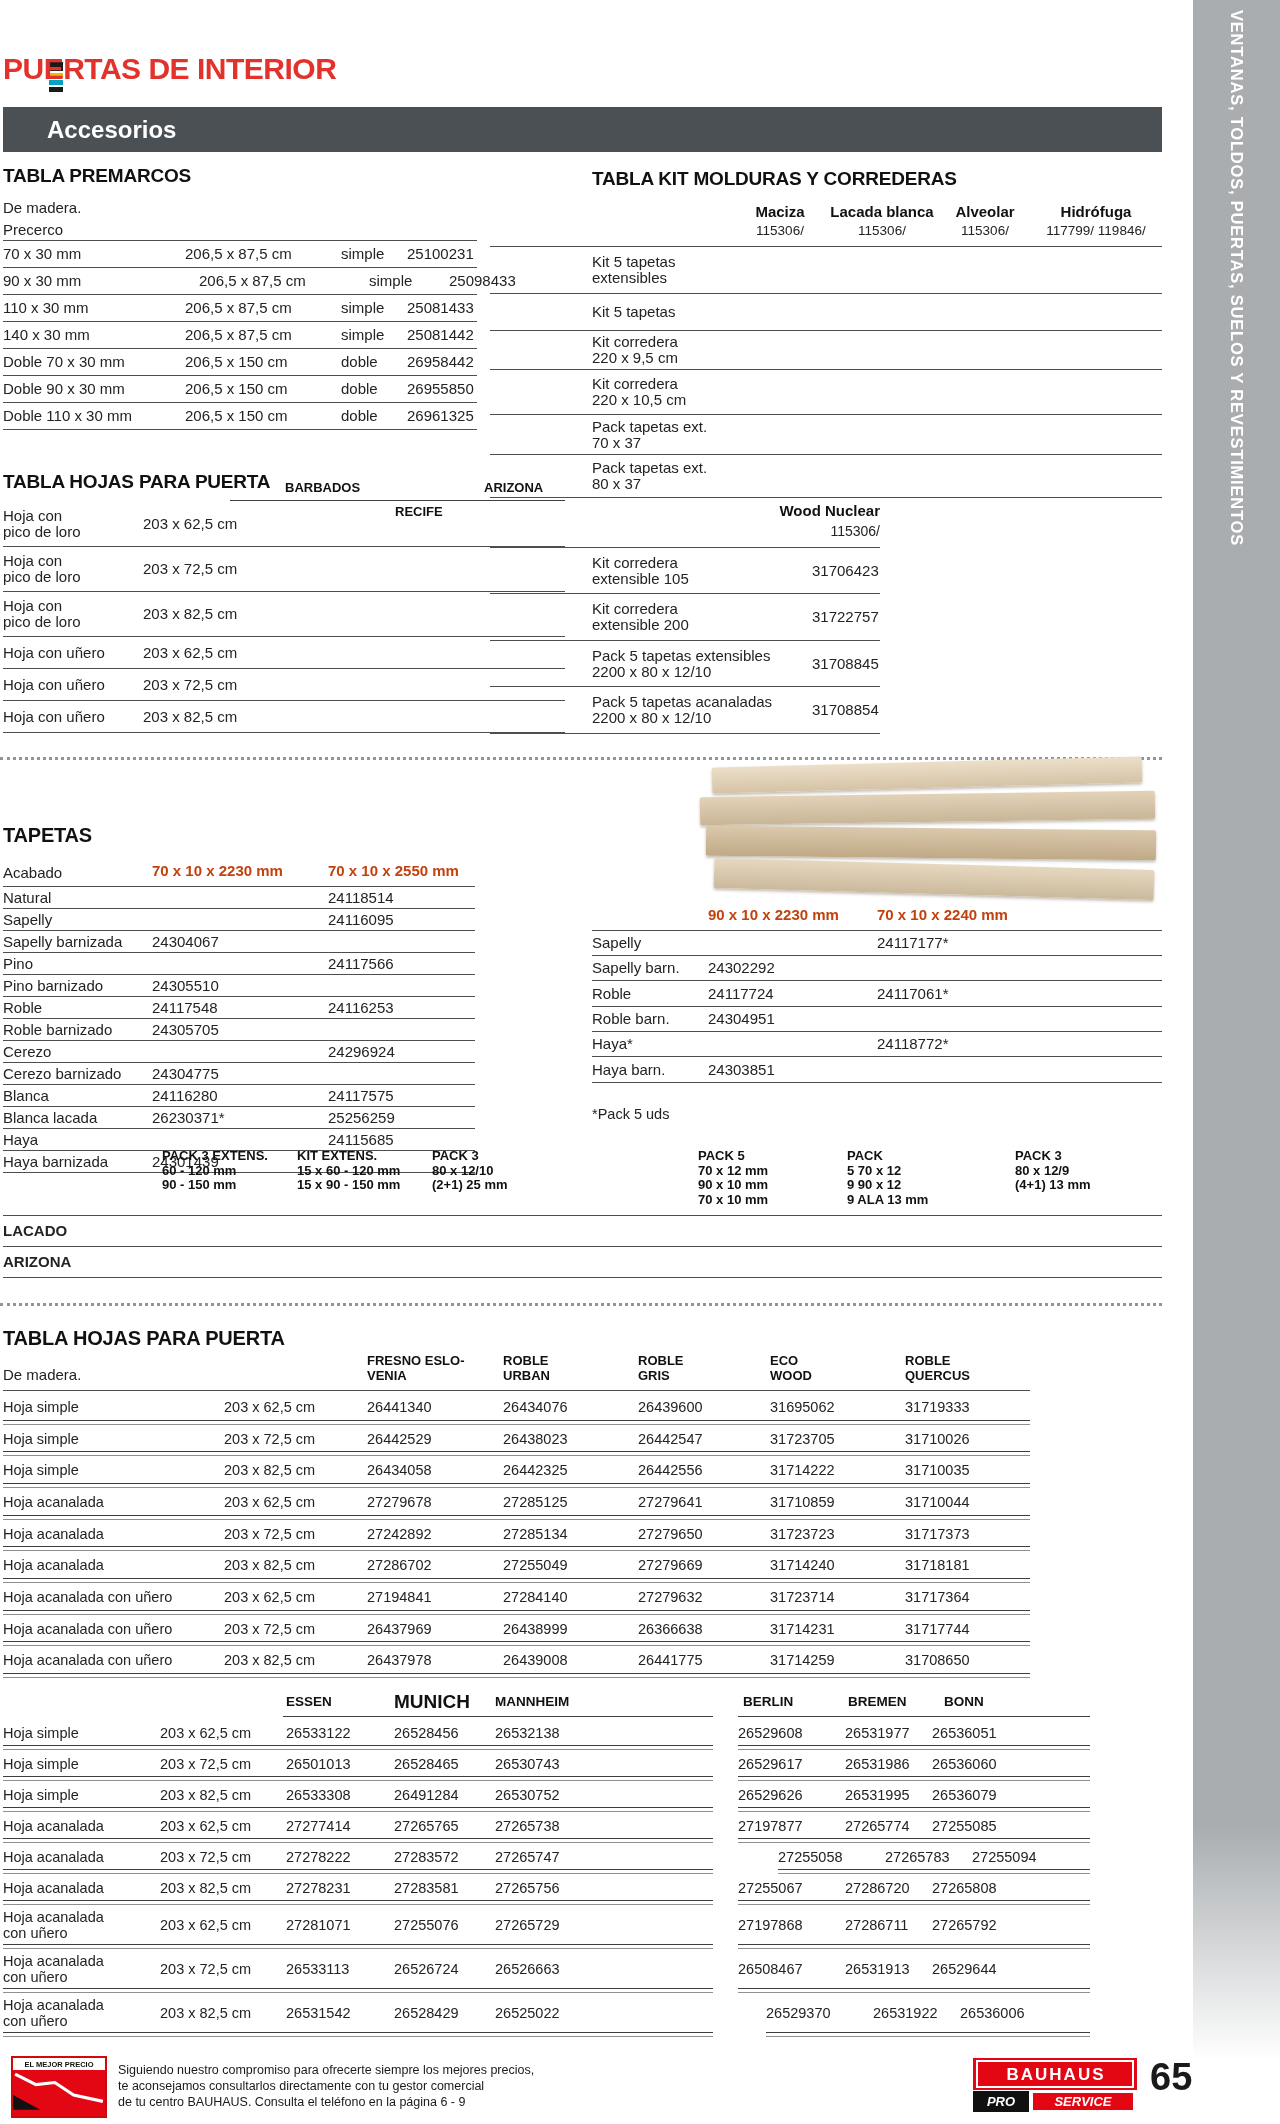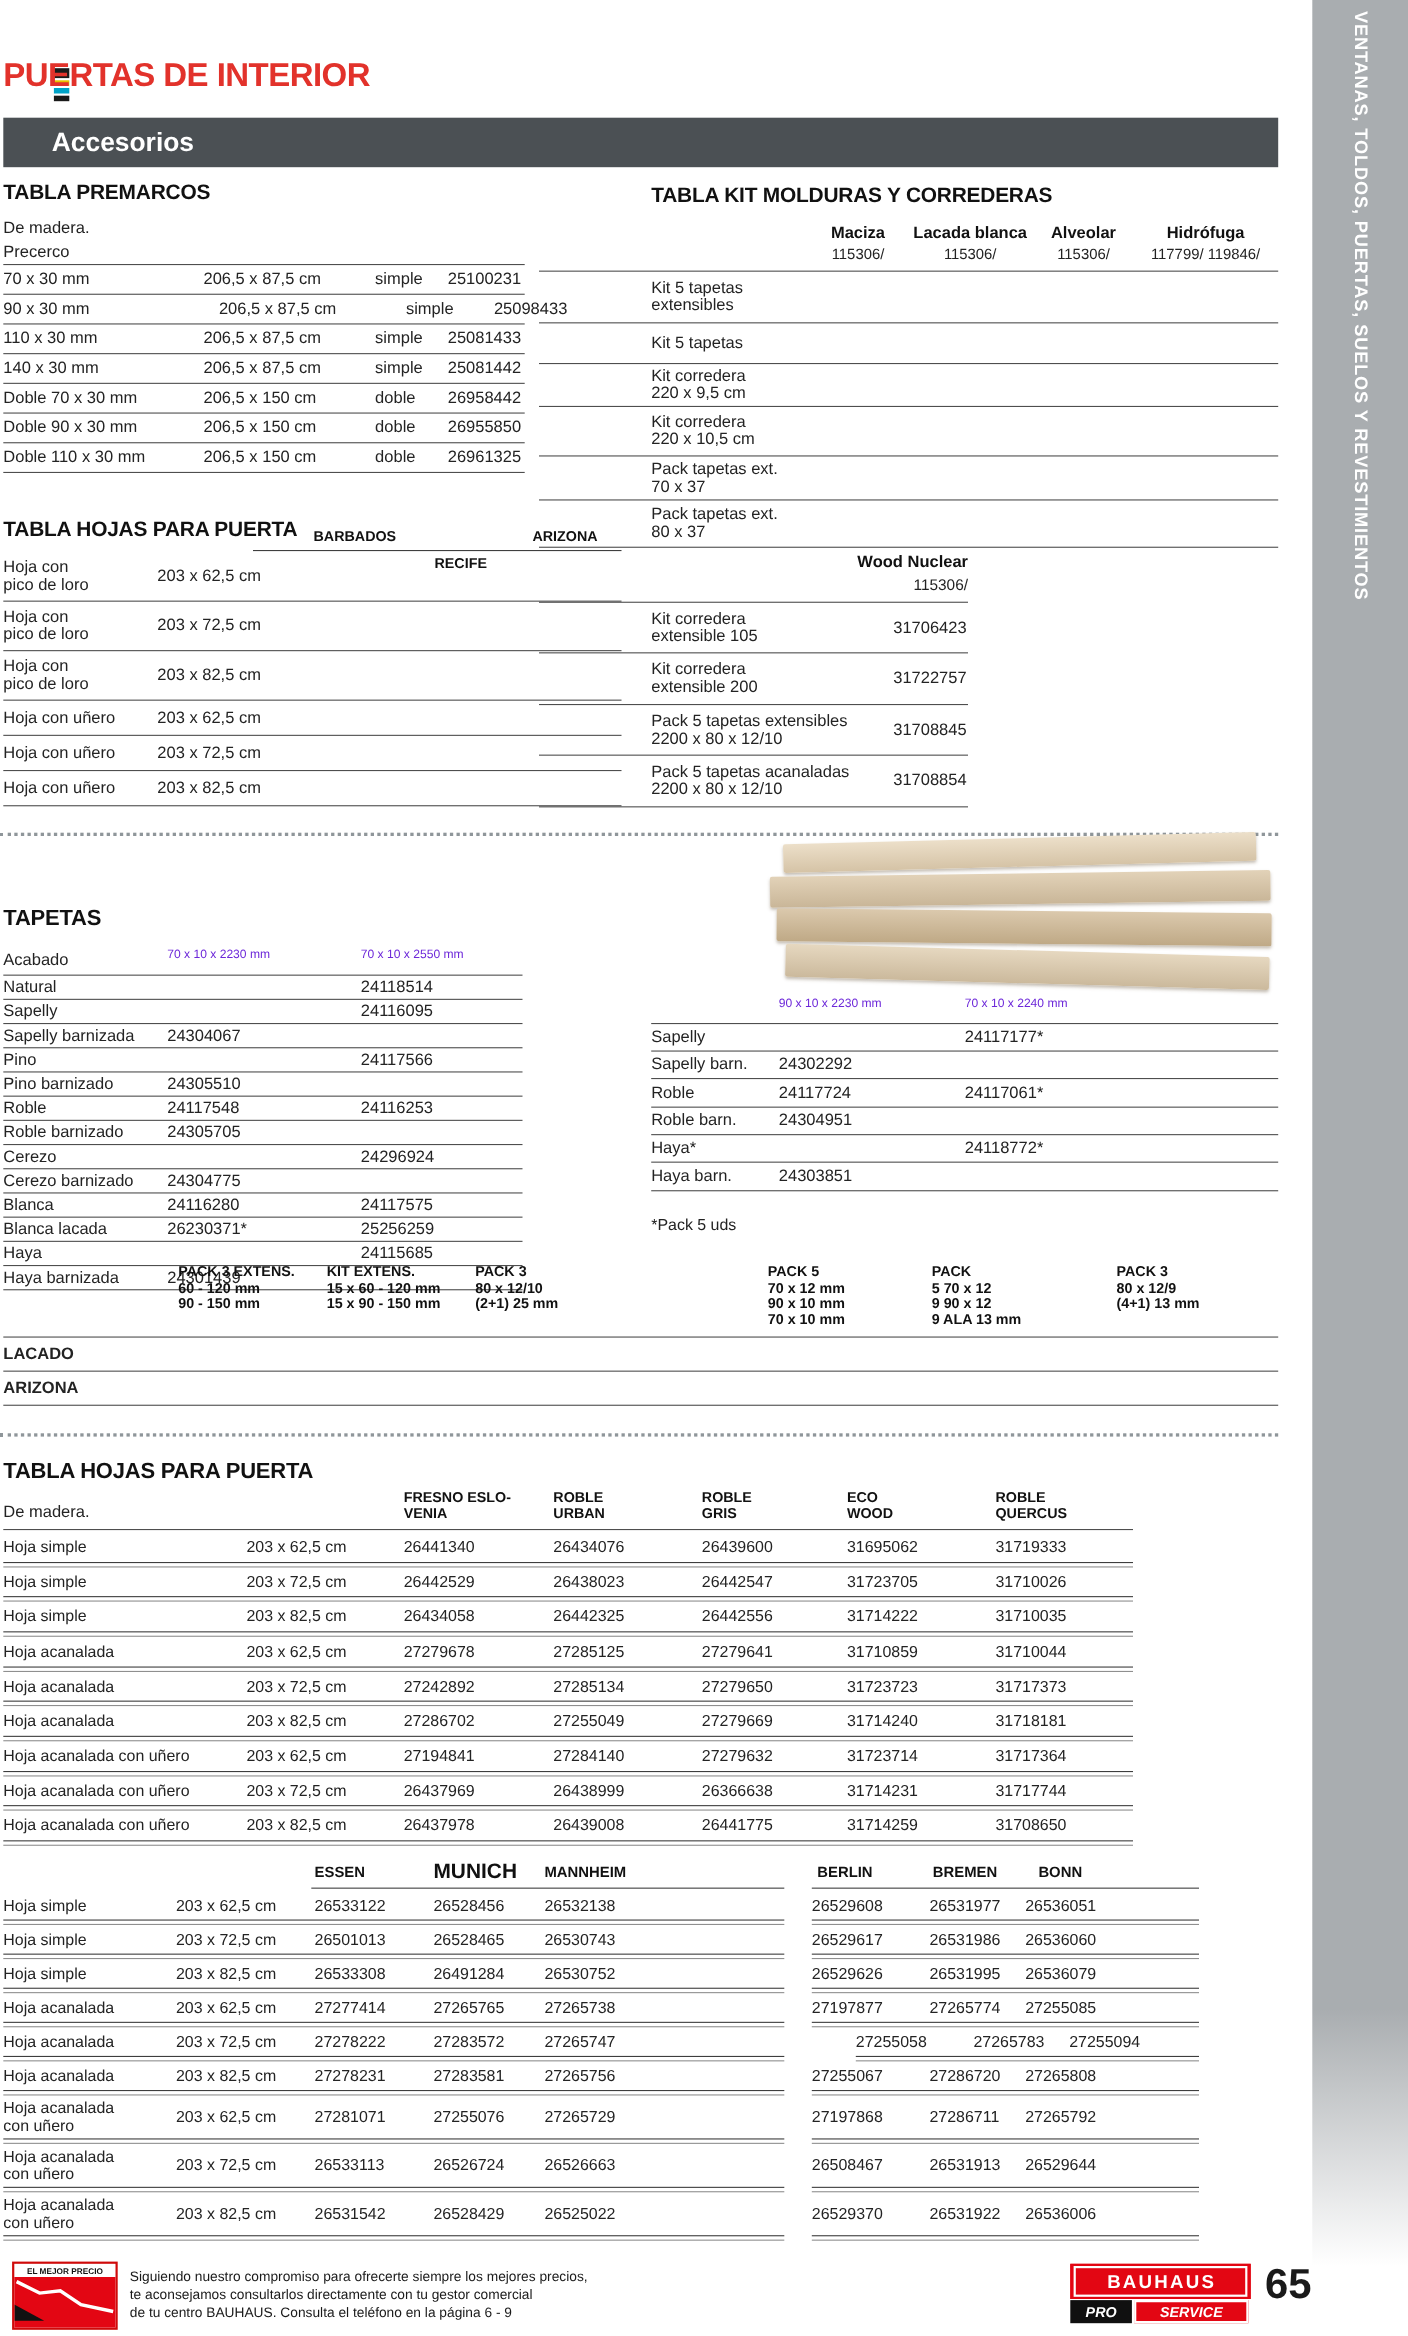--- a/index.html
+++ b/index.html
@@ -6,21 +6,21 @@
   .page{position:relative;width:1280px;height:2124px;background:#ffffff;overflow:hidden;
         font-family:"Liberation Sans",sans-serif;color:#232323;}
   .abs{position:absolute;}
 
   
   .h-red{font-size:30px;font-weight:800;letter-spacing:-0.5px;color:#e2322b;}
   .h-sec{font-size:19px;font-weight:800;color:#111;letter-spacing:-0.2px;}
   .h-sec2{font-size:20px;font-weight:800;color:#111;letter-spacing:-0.2px;}
   .sub{font-size:15px;color:#232323;}
   .colhead{font-size:13px;font-weight:800;color:#111;line-height:14.5px;white-space:pre-line;}
-  .colhead15{font-size:11px;font-weight:400;color:#6d28d9;}
+  .colhead15{font-size:15px;font-weight:700;color:#c2410c;}
 
   
   .secbar{left:3px;top:107px;width:1159px;height:45px;background:#4b5054;}
   .secbar span{display:block;padding-left:44px;line-height:45px;color:#fff;font-size:24px;font-weight:800;}
 
   
   .regicon{left:49px;top:62px;width:14px;height:30px;}
   .regicon div{width:100%;}
 
   
@@ -608,21 +608,21 @@
       <div class="row" style="grid-template-columns: 107px 87px 158px; height: 44px;">
         <div class="cell">27197868</div>
         <div class="cell">27286711</div>
         <div class="cell">27265792</div>
       </div>
       <div class="row" style="grid-template-columns: 107px 87px 158px; height: 44px;">
         <div class="cell">26508467</div>
         <div class="cell">26531913</div>
         <div class="cell">26529644</div>
       </div>
-      <div class="row" style="grid-template-columns: 107px 87px 158px; height: 44px;">
+      <div class="row" style="grid-template-columns: 107px 87px 158px; height: 44px; margin-left: 28px;">
         <div class="cell">26529370</div>
         <div class="cell">26531922</div>
         <div class="cell">26536006</div>
       </div>
     </div>
 
   <div class="abs badge">
     <div class="bt">EL MEJOR PRECIO</div>
     <div class="bc">
       <svg viewBox="0 0 88 38" preserveAspectRatio="none">

